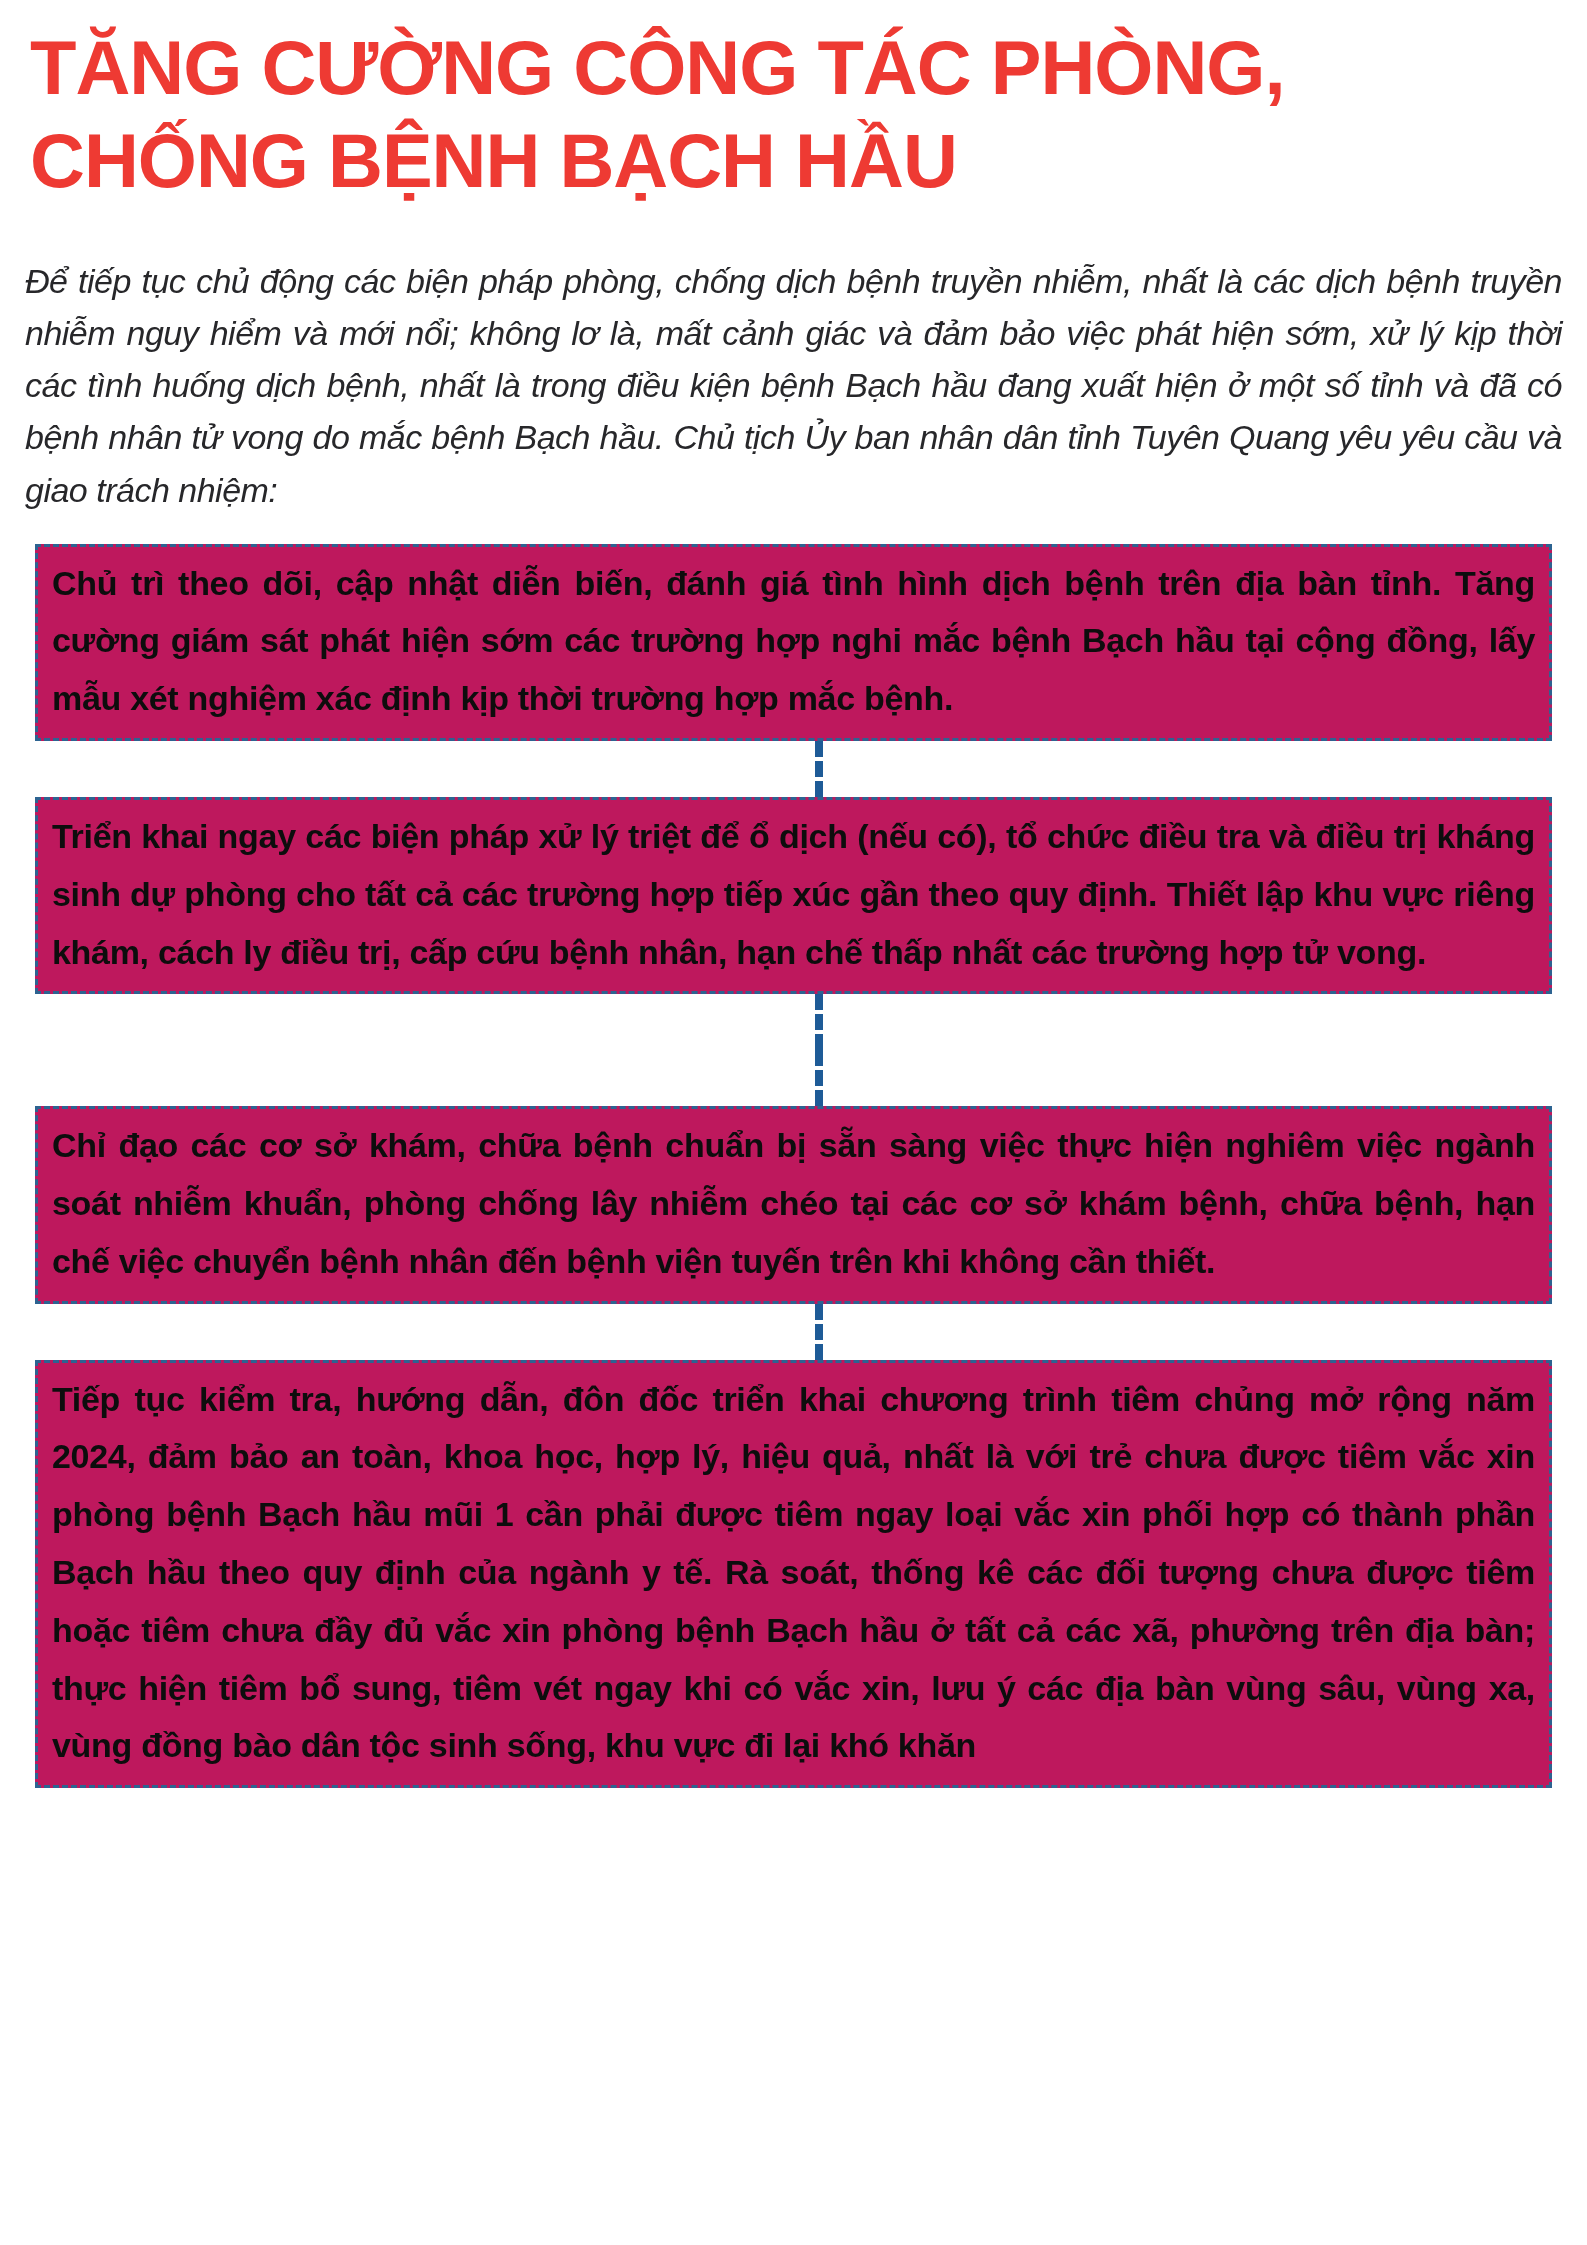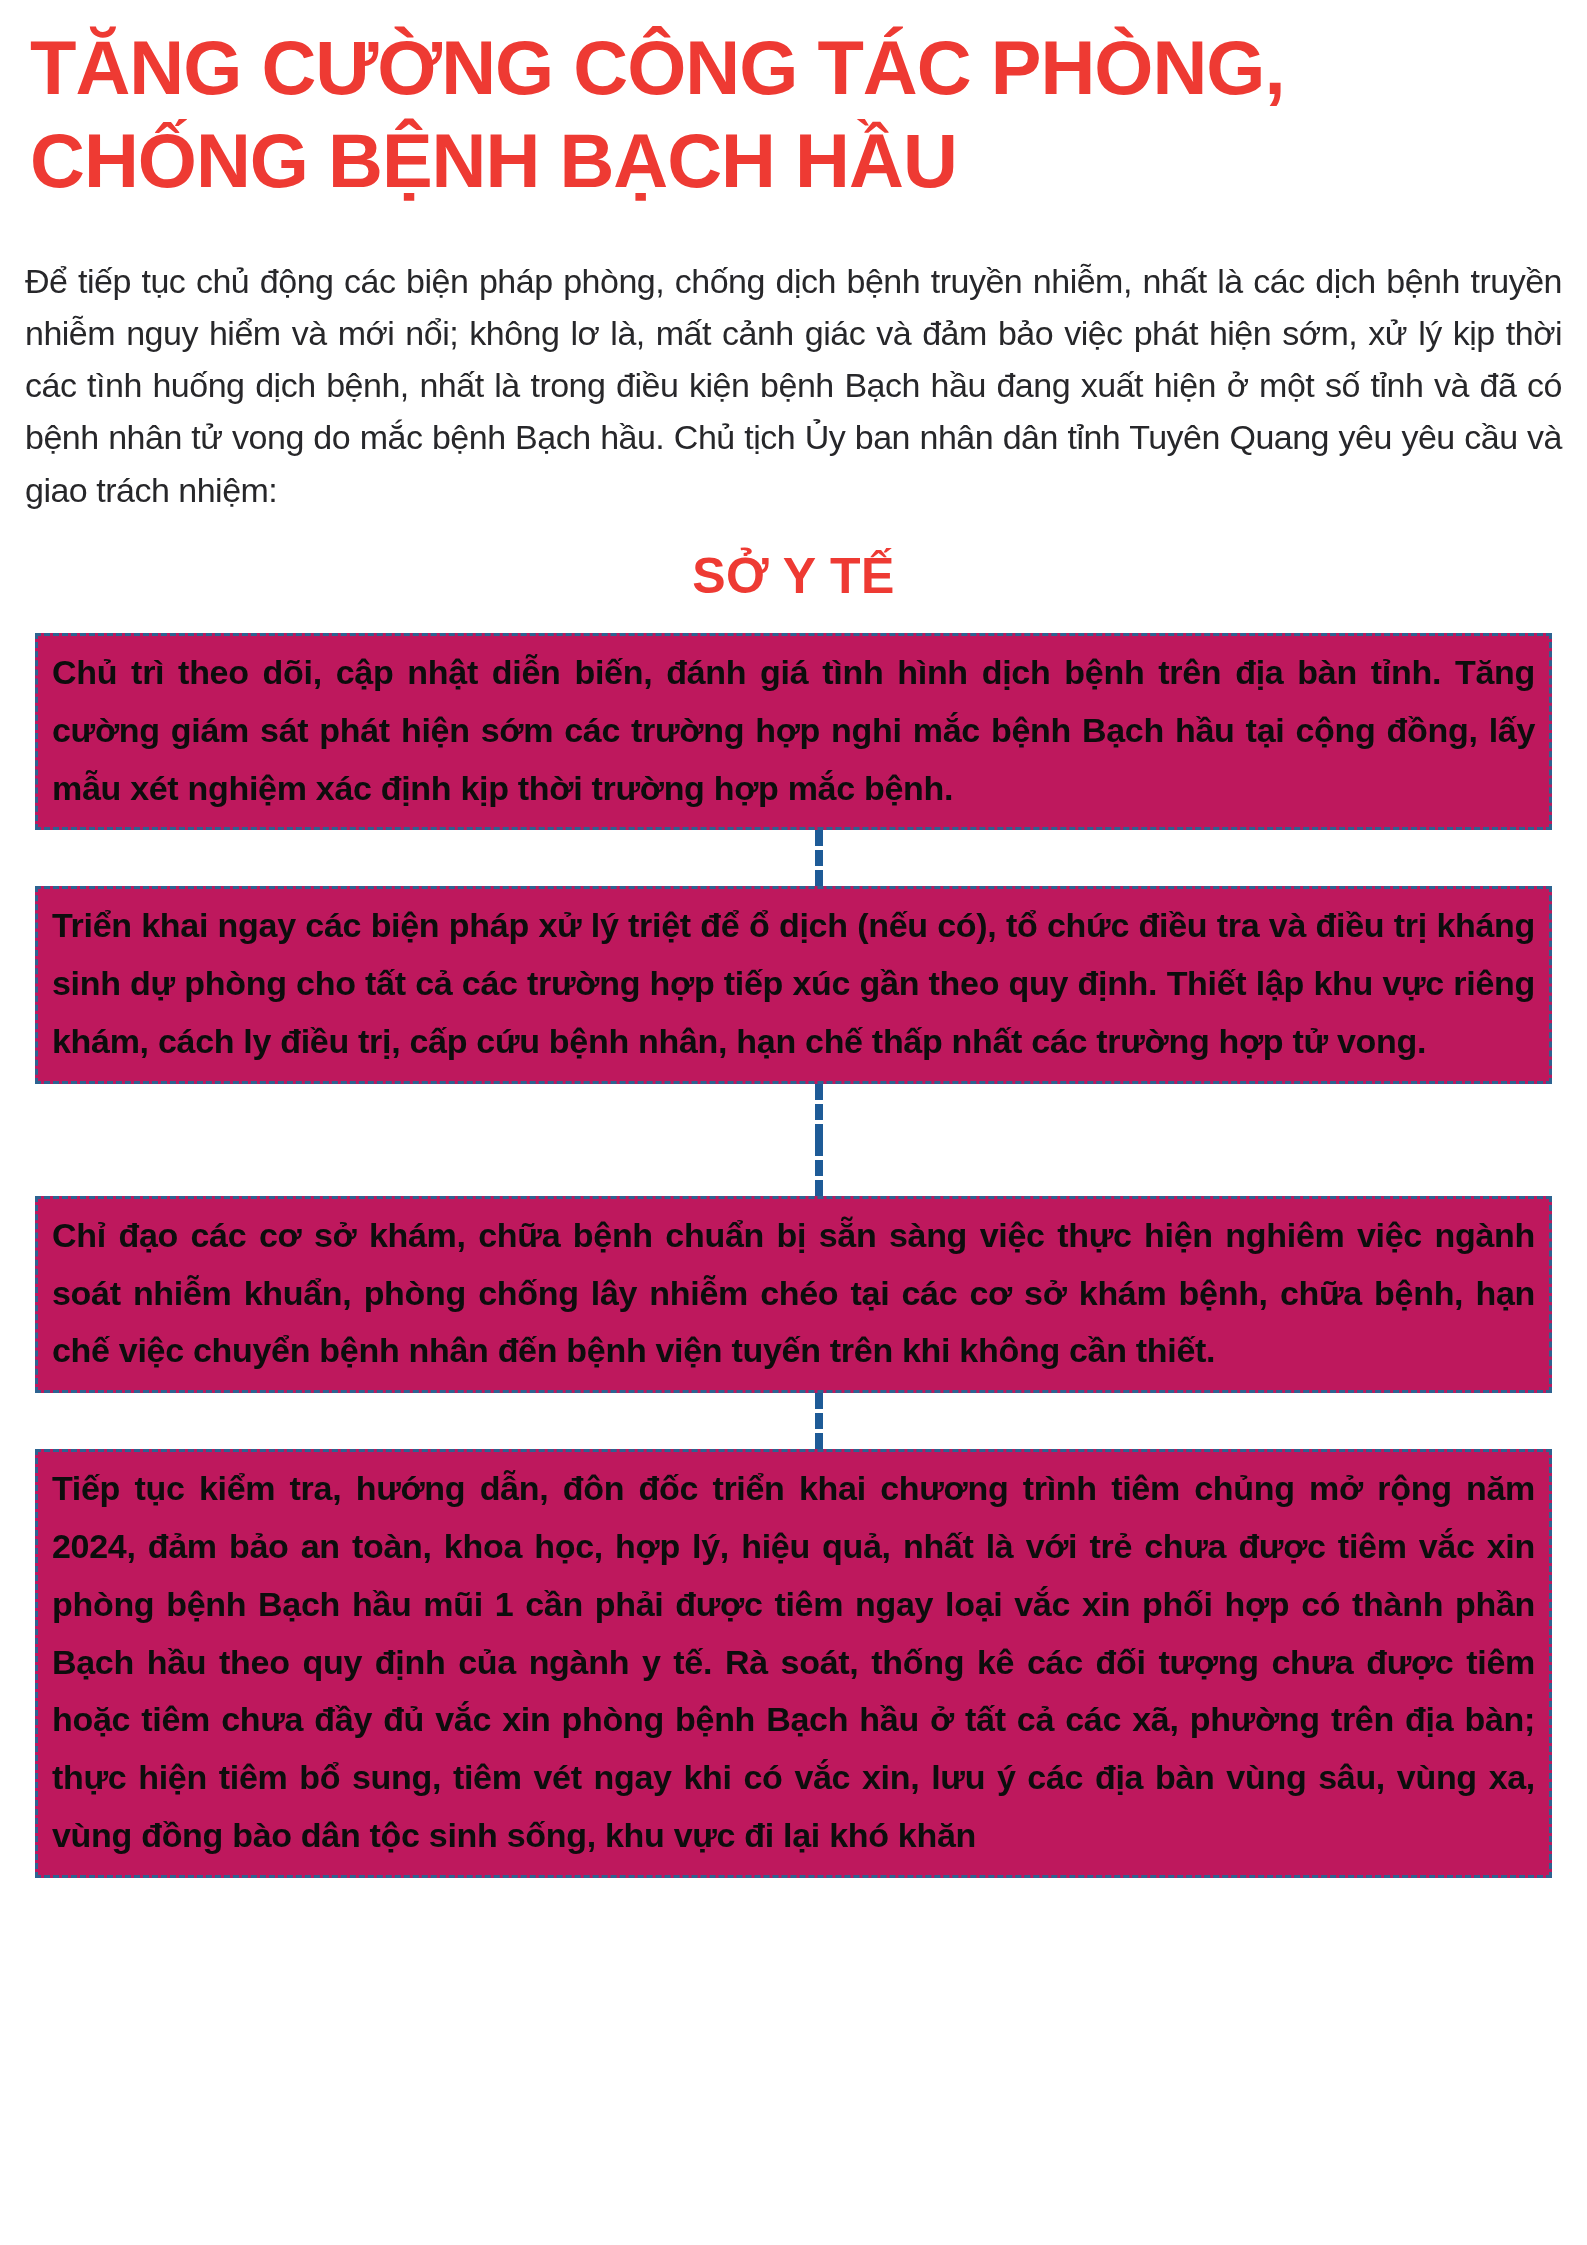--- a/index.html
+++ b/index.html
@@ -18,20 +18,21 @@
     font-size: 76px;
     line-height: 1.22;
     text-align: left;
     letter-spacing: -1px;
     padding: 0 30px;
     text-transform: uppercase;
   }
 
   .intro {
     margin: 48px 25px 0 25px;
+    font-style: italic;
     font-size: 34px;
     line-height: 1.53;
     color: #27272a;
     text-align: justify;
     letter-spacing: -0.5px;
   }
 
   .section-heading {
     margin-top: 32px;
     color: var(--accent-red, #ee3a33);
@@ -65,21 +66,20 @@
 </style>
 </head>
 <body>
 
 <div class="page">
 
   <h1 class="title">TĂNG CƯỜNG CÔNG TÁC PHÒNG, CHỐNG BỆNH BẠCH HẦU</h1>
 
   <p class="intro">Để tiếp tục chủ động các biện pháp phòng, chống dịch bệnh truyền nhiễm, nhất là các dịch bệnh truyền nhiễm nguy hiểm và mới nổi; không lơ là, mất cảnh giác và đảm bảo việc phát hiện sớm, xử lý kịp thời các tình huống dịch bệnh, nhất là trong điều kiện bệnh Bạch hầu đang xuất hiện ở một số tỉnh và đã có bệnh nhân tử vong do mắc bệnh Bạch hầu. Chủ tịch Ủy ban nhân dân tỉnh Tuyên Quang yêu yêu cầu và giao trách nhiệm:</p>
 
-  <h2 class="section-heading">SỞ Y TẾ</h2>
 
   <div class="tasks">
 
     <div class="task-box">Chủ trì theo dõi, cập nhật diễn biến, đánh giá tình hình dịch bệnh trên địa bàn tỉnh. Tăng cường giám sát phát hiện sớm các trường hợp nghi mắc bệnh Bạch hầu tại cộng đồng, lấy mẫu xét nghiệm xác định kịp thời trường hợp mắc bệnh.</div>
 
     <div class="connector"></div>
 
     <div class="task-box">Triển khai ngay các biện pháp xử lý triệt để ổ dịch (nếu có), tổ chức điều tra và điều trị kháng sinh dự phòng cho tất cả các trường hợp tiếp xúc gần theo quy định. Thiết lập khu vực riêng khám, cách ly điều trị, cấp cứu bệnh nhân, hạn chế thấp nhất các trường hợp tử vong.</div>
 
     <div class="connector"></div>

